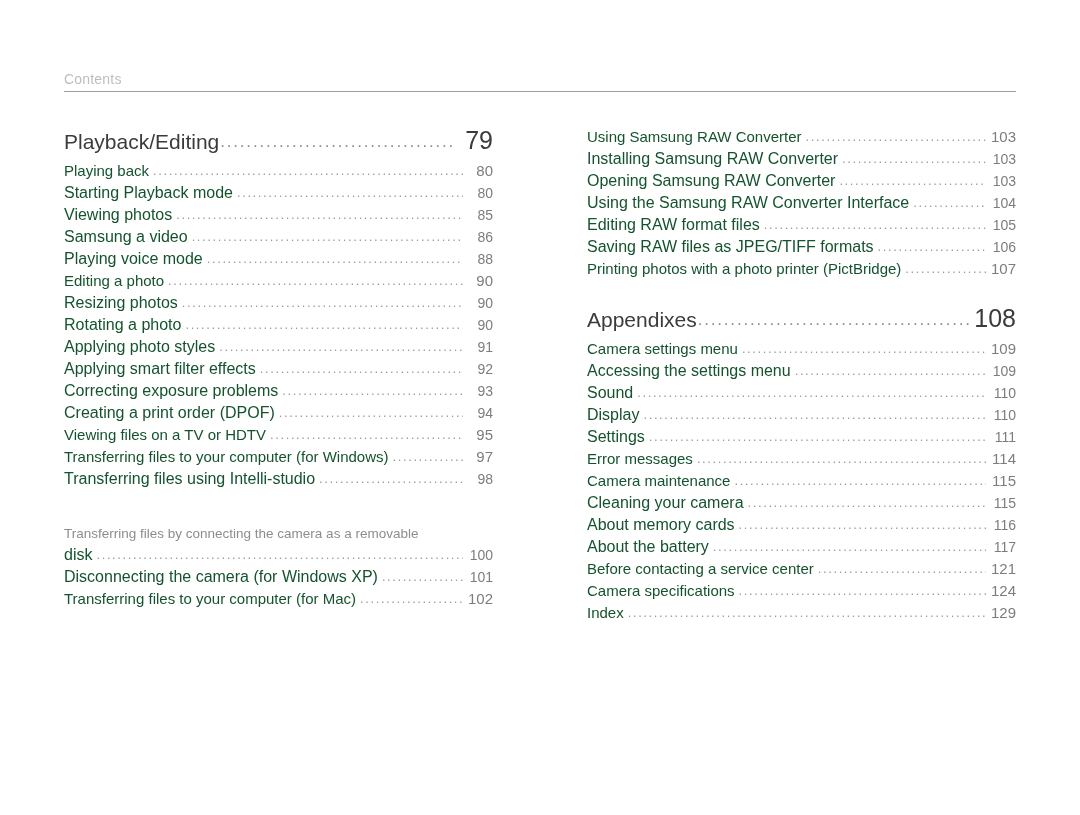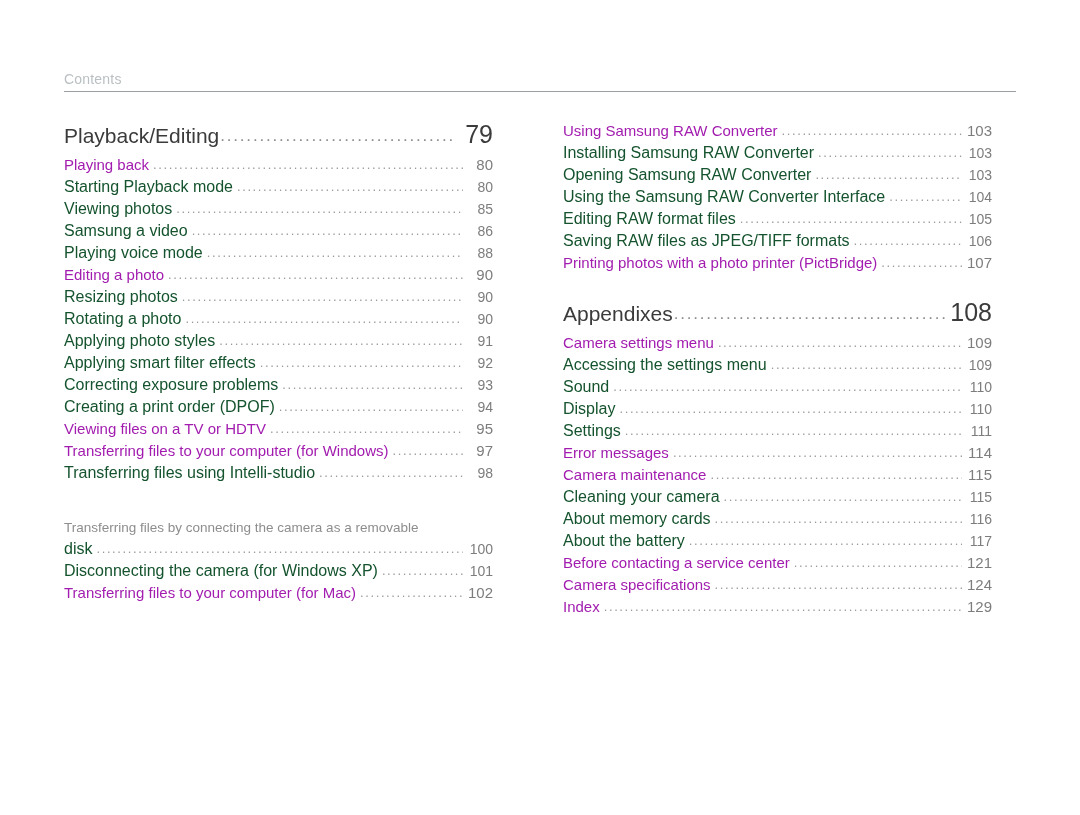--- a/index.html
+++ b/index.html
@@ -34,24 +34,24 @@
     margin-top: 3px;
     height: 1px;
     background: #9aa0a4;
     width: 952px;
   }
 
   
   .columns {
     position: absolute;
     left: 64px;
-    top: 120px;
+    top: 126px;
     width: 952px;
     display: flex;
-    gap: 70px;
+    gap: 94px;
   }
   .col {
     width: 429px;
     flex: 0 0 429px;
   }
 
   
   .toc-entry {
     display: flex;
     align-items: baseline;
@@ -97,21 +97,21 @@
     font-size: 17px;
     letter-spacing: 1.8px;
     color: #8d8d8d;
     margin-left: 1px;
     top: -2px;
   }
 
   
   .lvl-section .title {
     font-size: 15px;
-    color: #a21caf;
+    color: #14532d;
   }
   .lvl-section .pageno {
     font-size: 15px;
     color: #7d7d7d;
     min-width: 27px;
   }
 
   
   .lvl-sub .title {
     font-size: 16px;

